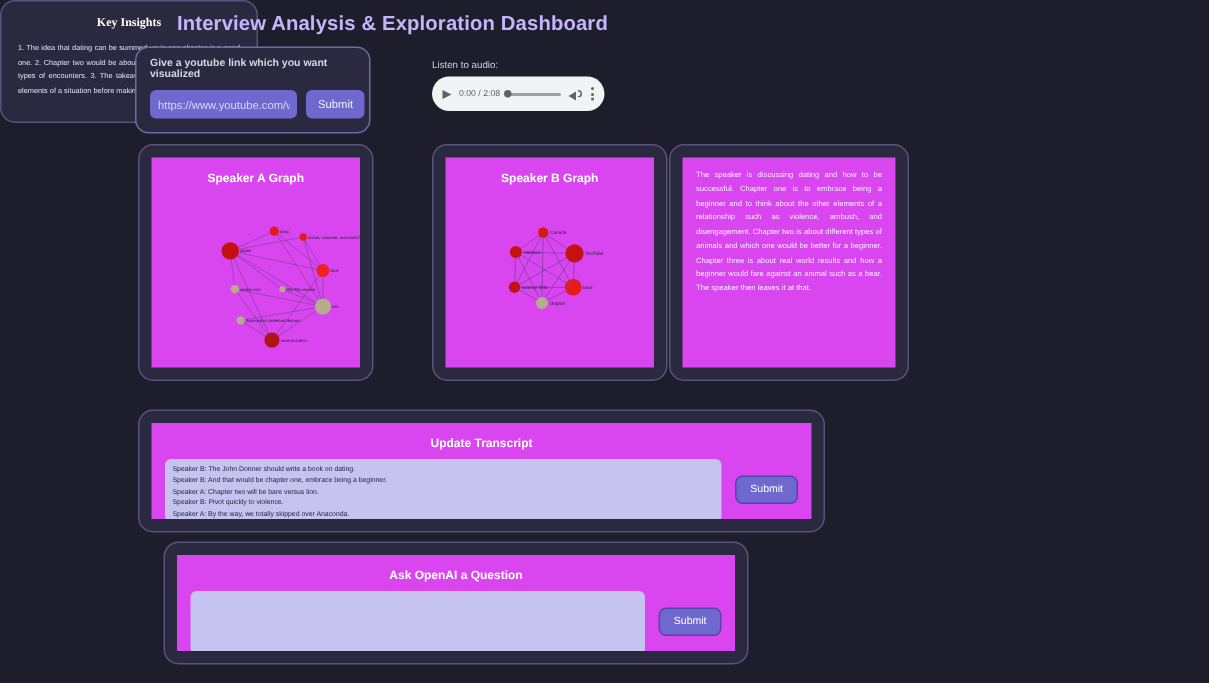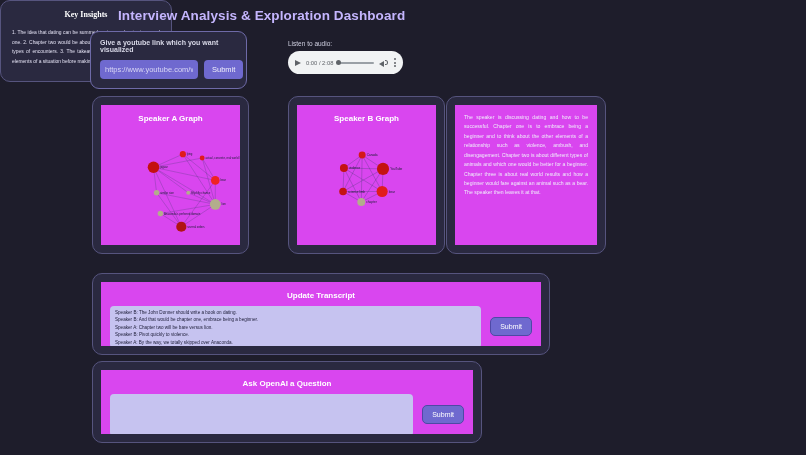--- a/index.html
+++ b/index.html
@@ -187,21 +187,21 @@
   .ki-title { text-align: center; font-size: 8px; font-weight: bold; color: #ffffff; font-family: Liberation Serif, serif; }
   .ki-body {
     margin-top: 9px;
     font-size: 4.9px;
     line-height: 1.95;
     color: #e2e0f2;
     text-align: justify;
   }
 
   
-  #card-ask { left: 92px; top: 361px; width: 390px; height: 82px; }
+  #card-ask { left: 109px; top: 361px; width: 390px; height: 82px; }
   .ask-body { display: flex; align-items: flex-start; padding: 6px 9px 0 9px; gap: 9px; }
   .ask-area {
     flex: 1;
     height: 42px;
     background: #c6c3f0;
     border-radius: 4px;
     border: none;
     resize: none;
     padding: 4px 5px;
     font-size: 5px;

